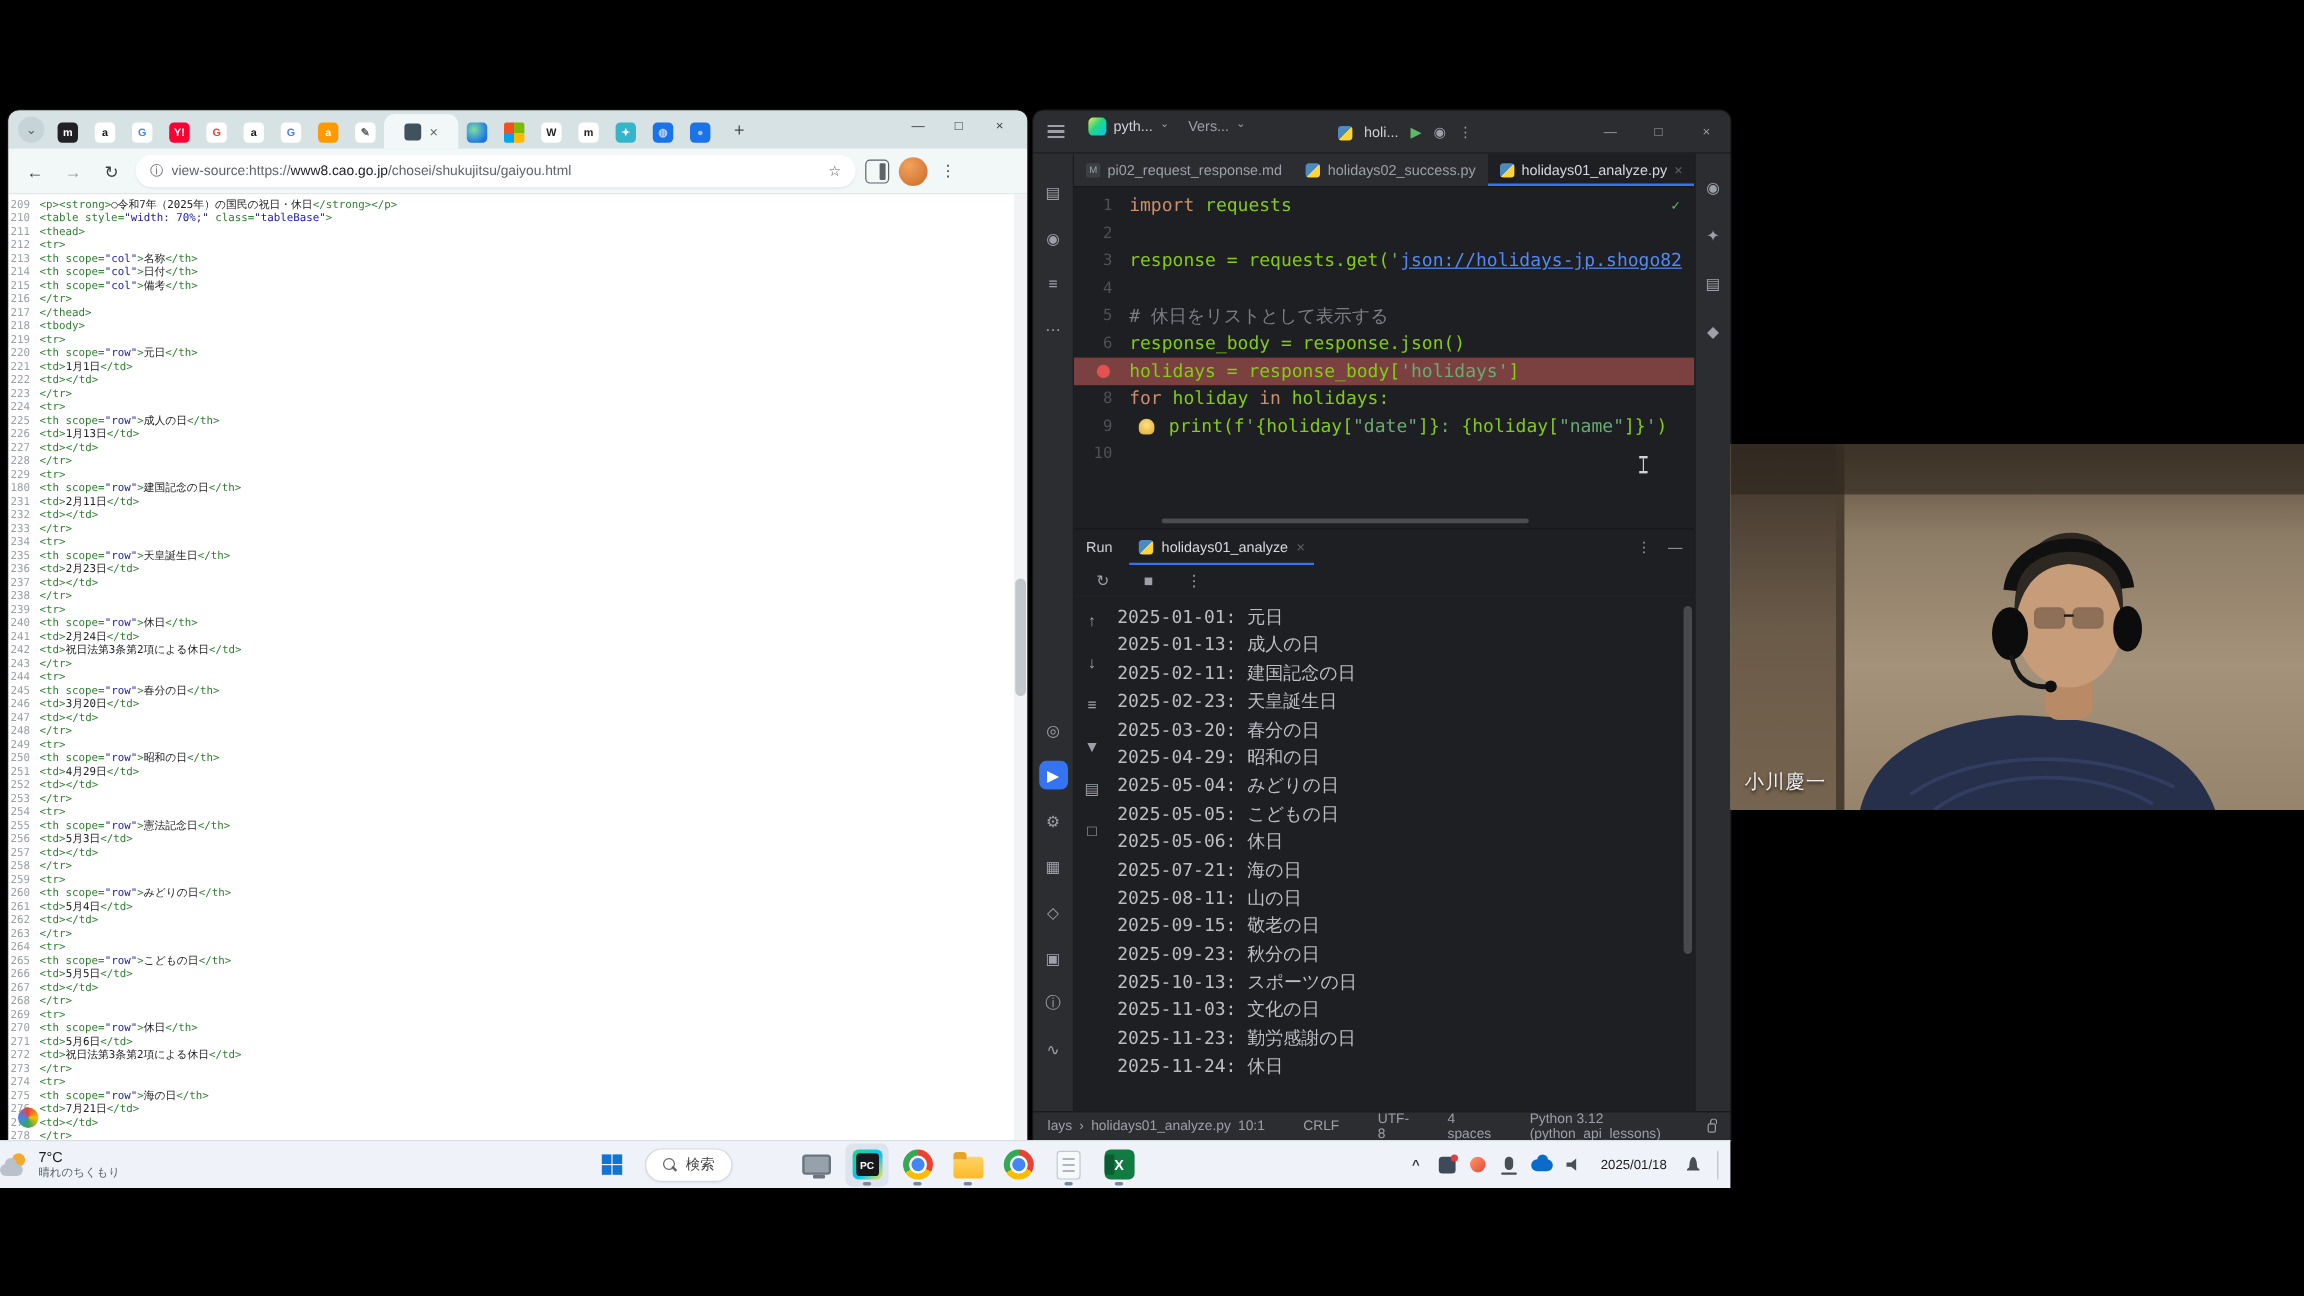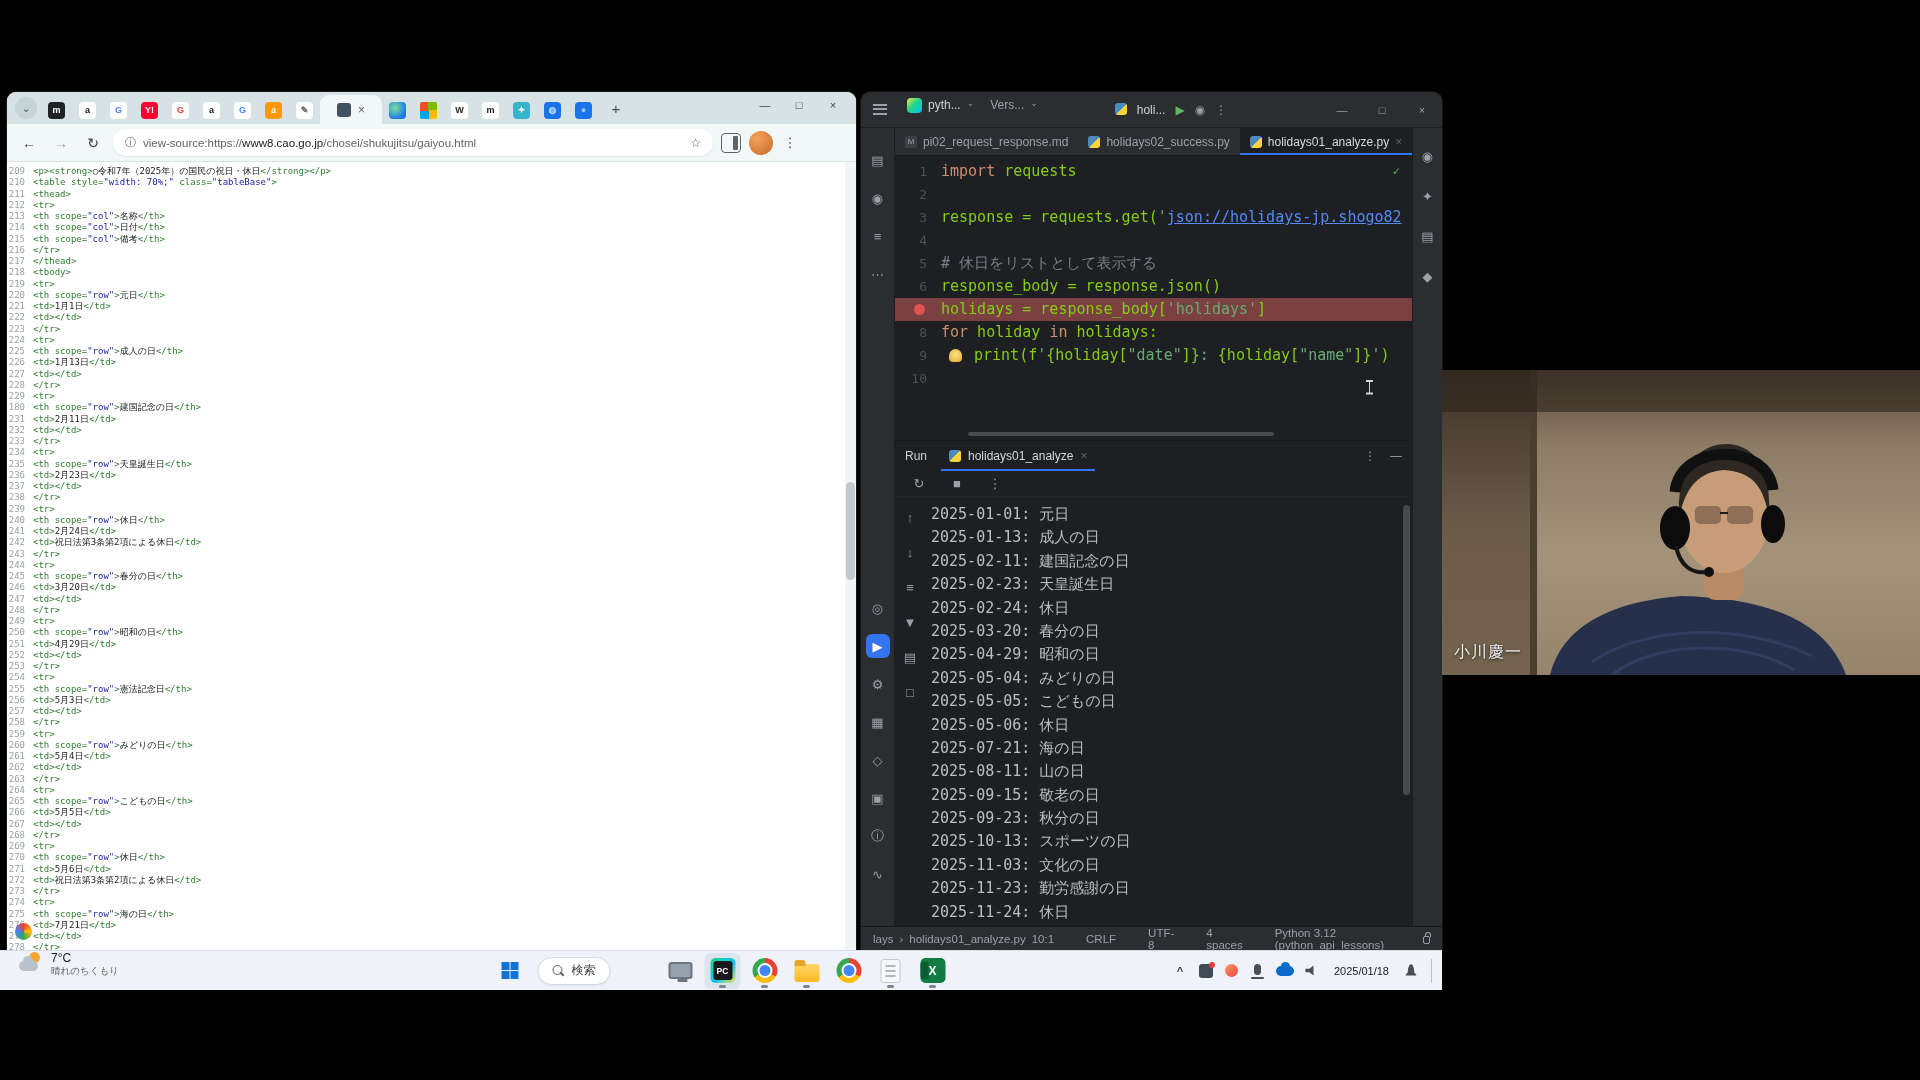--- a/index.html
+++ b/index.html
@@ -45,21 +45,21 @@
   .c-pagecorner{position:absolute;left:8px;bottom:10px;width:17px;height:17px;border-radius:50%;background:conic-gradient(#ea4335,#fbbc05,#34a853,#4285f4,#ea4335)}
 
   
   .pycharm{position:absolute;left:861px;top:0;width:581px;height:858px;background:#1e1f22;border-radius:9px 9px 0 0;overflow:hidden;color:#bcbec4;box-shadow:0 0 0 1px #141414}
   .p-title{height:36px;background:#2b2d30;display:flex;align-items:center;padding:0 0 0 12px;font-size:12px;color:#ced0d6;border-bottom:1px solid #1b1c1f}
   .hamburger{width:14px;height:11px;background:repeating-linear-gradient(#9da0a8 0 2px,transparent 2px 4.5px);margin-right:12px}
   .chip{display:flex;gap:6px;padding:0 8px;height:24px;border-radius:5px}
   .pc-logo{width:15px;height:15px;border-radius:4px;background:linear-gradient(135deg,#f5e84a,#21d789 45%,#07c3f2)}
   .chev{color:#9da0a8;font-size:9px}
   .vcs-chip{color:#9da0a8}
-  .run-cluster{display:flex;align-items:flex-start;gap:10px}
+  .run-cluster{display:flex;align-items:flex-end;gap:10px}
   .py-ic{width:12px;height:12px;border-radius:3px;background:linear-gradient(135deg,#4b8bbe 0 50%,#ffd43b 50%);flex:none}
   .md-ic{width:12px;height:12px;border-radius:2px;background:#3c3f44;color:#9da0a8;font-size:8px;display:flex;align-items:center;justify-content:center;flex:none}
   .run-play{color:#5fb865;font-size:12px}
   .t-ic{color:#9da0a8;font-size:12px}
   .p-winctl{margin-left:26px;display:flex;align-self:stretch}
   .p-winctl span{width:40px;display:flex;align-items:center;justify-content:center;color:#9da0a8;font-size:11px}
   .p-body{position:absolute;top:36px;bottom:24px;left:0;right:0;display:flex}
   .p-left{width:34px;background:#2b2d30;border-right:1px solid #1b1c1f;display:flex;flex-direction:column;align-items:center;padding:20px 0 40px;gap:14px}
   .act-ic{width:24px;height:24px;border-radius:6px;display:flex;align-items:center;justify-content:center;color:#9da0a8;font-size:13px}
   .act-ic.active{background:#3574f0;color:#fff}
@@ -99,21 +99,21 @@
   .console-out{flex:1;font-family:"DejaVu Sans Mono",monospace;font-size:15px;color:#bcbec4;padding:6px 0 0 6px;overflow:hidden}
   .console-line{height:23.4px;line-height:23.4px;white-space:pre}
   .console-scroll{position:absolute;right:2px;top:8px;width:7px;height:290px;border-radius:4px;background:#47494d}
   .p-status{position:absolute;left:0;right:0;bottom:0;height:24px;background:#2b2d30;border-top:1px solid #17181b;display:flex;align-items:center;padding:0 12px;gap:6px;font-size:11.5px;color:#9da0a8}
   .p-status .grp{margin-left:auto;display:flex;gap:32px;align-items:center}
   .lock-ic{width:9px;height:8px;border:1.5px solid #9da0a8;border-radius:2px;position:relative;margin-top:3px}
   .lock-ic::before{content:"";position:absolute;left:1px;top:-5px;width:4px;height:4px;border:1.5px solid #9da0a8;border-bottom:none;border-radius:3px 3px 0 0}
 
   
   .taskbar{position:absolute;left:0;top:858px;width:1442px;height:40px;background:#eff3f9;border-top:1px solid #d9dee5;display:flex;align-items:center}
-  .tb-weather{display:flex;gap:8px;padding:0 19px;height:100%}
+  .tb-weather{display:flex;align-items:center;gap:8px;padding:0 0;height:100%}
   .w-icon{position:relative;width:24px;height:22px}
   .w-icon .sun{position:absolute;left:10px;top:1px;width:11px;height:11px;border-radius:50%;background:#f6a72e}
   .w-icon .cloud{position:absolute;left:0;bottom:2px;width:19px;height:10px;border-radius:6px;background:#b9c2cc}
   .w-icon .cloud::before{content:"";position:absolute;left:4px;top:-5px;width:10px;height:10px;border-radius:50%;background:#b9c2cc}
   .w-temp{font-size:12px;color:#1b1b1b}
   .w-desc{font-size:9.5px;color:#5a5f66}
   .tb-center{position:absolute;left:50%;transform:translateX(-50%);display:flex;align-items:center;gap:10px;height:100%}
   .tb-start{width:36px;height:36px;display:flex;align-items:center;justify-content:center;border-radius:6px}
   .win-logo{width:17px;height:17px;display:grid;grid-template-columns:8px 8px;grid-template-rows:8px 8px;gap:1px}
   .win-logo span{background:#1173d4}
@@ -427,21 +427,20 @@
                 <span class="act-ic">≡</span>
                 <span class="act-ic">▼</span>
                 <span class="act-ic">▤</span>
                 <span class="act-ic">□</span>
               </div>
             <div class="console-out" id="consoleLines">
                 <div class="console-line">2025-01-01: 元日</div>
                 <div class="console-line">2025-01-13: 成人の日</div>
                 <div class="console-line">2025-02-11: 建国記念の日</div>
                 <div class="console-line">2025-02-23: 天皇誕生日</div>
-                <div class="console-line">2025-02-24: 休日</div>
                 <div class="console-line">2025-03-20: 春分の日</div>
                 <div class="console-line">2025-04-29: 昭和の日</div>
                 <div class="console-line">2025-05-04: みどりの日</div>
                 <div class="console-line">2025-05-05: こどもの日</div>
                 <div class="console-line">2025-05-06: 休日</div>
                 <div class="console-line">2025-07-21: 海の日</div>
                 <div class="console-line">2025-08-11: 山の日</div>
                 <div class="console-line">2025-09-15: 敬老の日</div>
                 <div class="console-line">2025-09-23: 秋分の日</div>
                 <div class="console-line">2025-10-13: スポーツの日</div>

